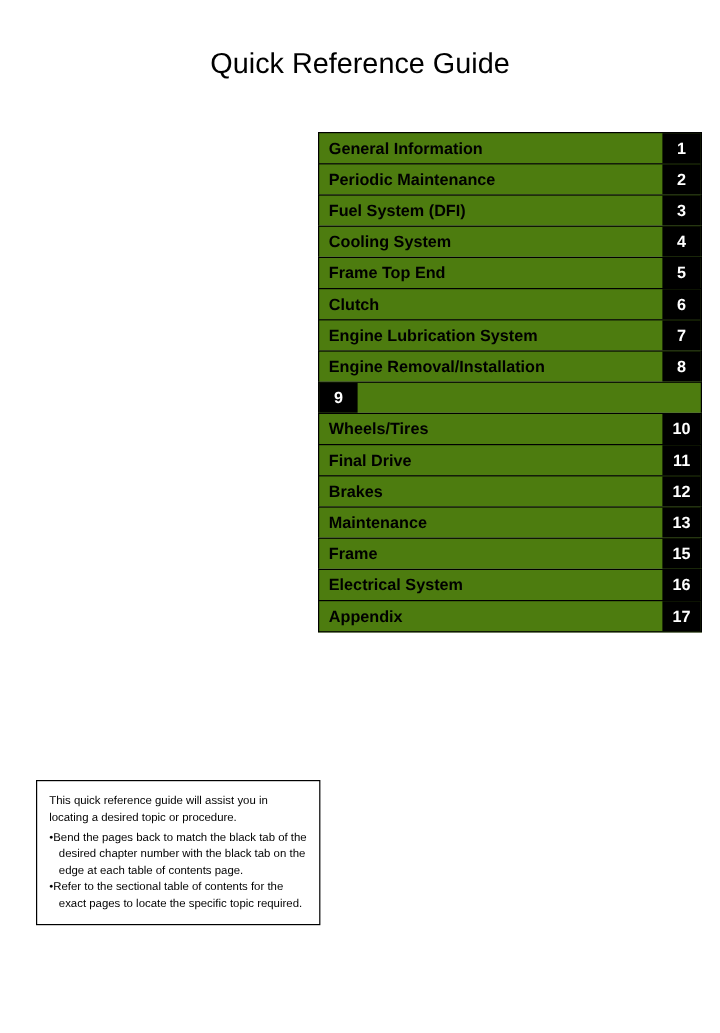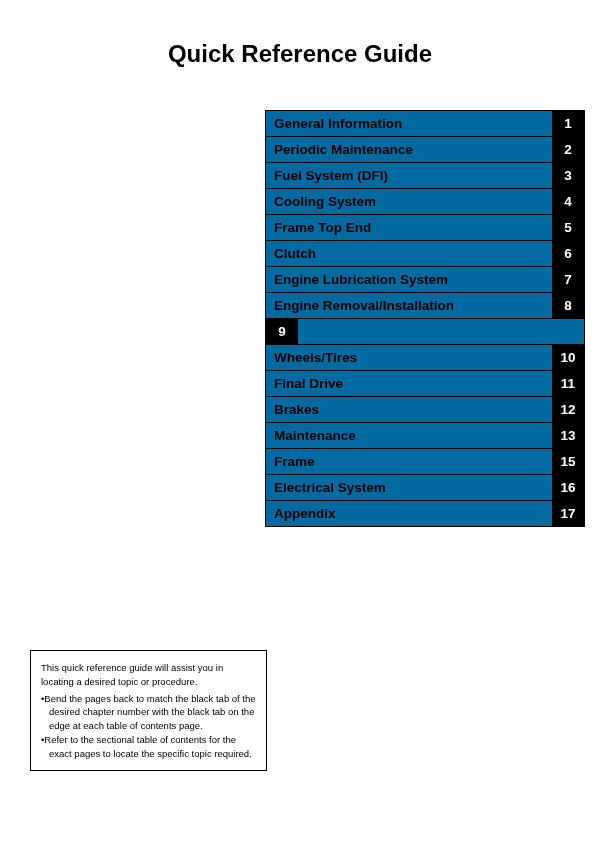--- a/index.html
+++ b/index.html
@@ -13,39 +13,39 @@
       height: 861px;
       background: #ffffff;
       font-family: Arial, Helvetica, sans-serif;
       overflow: hidden;
       position: relative;
     }
 
     .page-title {
       text-align: center;
       font-size: 24px;
-      font-weight: bold;
+      font-weight: normal;
       padding-top: 40px;
       padding-bottom: 20px;
       color: #000;
     }
 
     .toc-container {
       position: absolute;
       left: 265px;
       top: 110px;
       width: 320px;
     }
 
     .toc-row {
       display: flex;
       align-items: flex-end;
       border: 1.5px solid #000;
       border-bottom: none;
-      background: #0369a1;
+      background: #4d7c0f;
       position: relative;
     }
 
     .toc-row:last-child {
       border-bottom: 1.5px solid #000;
     }
 
     .toc-label {
       flex: 1;
       font-size: 13.5px;

